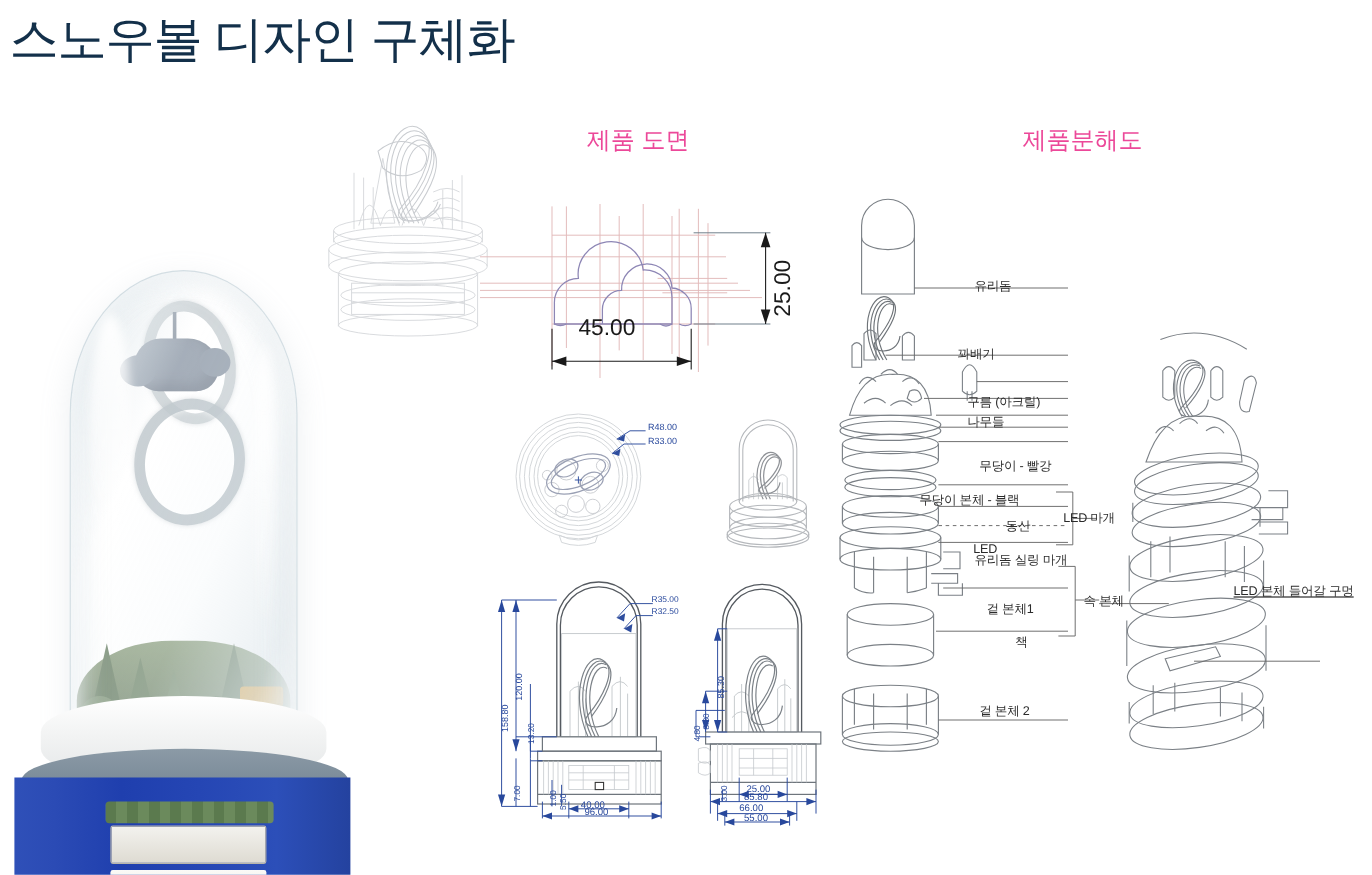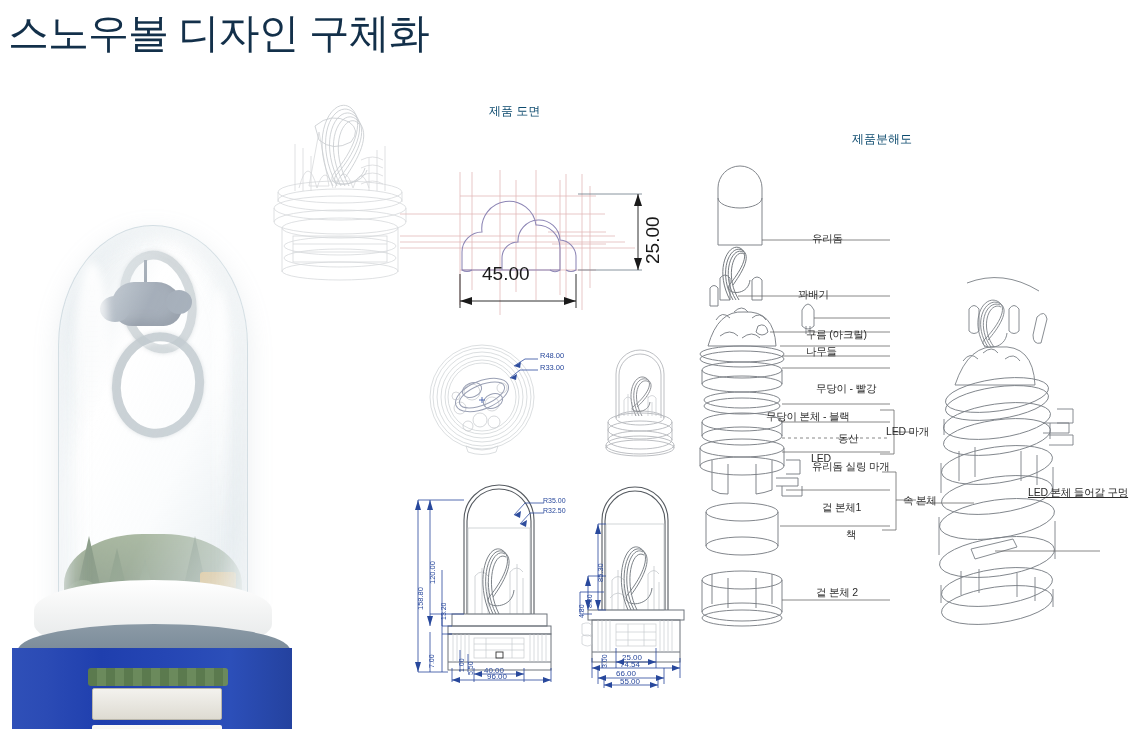--- a/index.html
+++ b/index.html
@@ -23,27 +23,27 @@
     font-size: 41px;
     font-weight: 400;
     letter-spacing: -1px;
     color: #13304a;
     white-space: nowrap;
   }
 
   
   .section-header {
     position: absolute;
-    font-size: 12px;
-    color: #0c4a6e;
+    font-size: 20px;
+    color: #ec4899;
     font-weight: 400;
     white-space: nowrap;
   }
   #header-drawing { left: 489px; top: 103px; }
-  #header-exploded { left: 852px; top: 103px; margin-top: 28px; }
+  #header-exploded { left: 852px; top: 103px; }
 
   
   #render-panel {
     position: absolute;
     left: 0px; top: 180px;
     width: 290px; height: 549px;
   }
   .render-stage { position: absolute; inset: 0; }
 
   
@@ -569,21 +569,21 @@
       <polygon points="40,206 48,203 48,209" fill="#28489c"></polygon>
       <polygon points="106,206 98,203 98,209" fill="#28489c"></polygon>
       <polygon points="46,213 54,210 54,216" fill="#28489c"></polygon>
       <polygon points="100,213 92,210 92,216" fill="#28489c"></polygon>
     </svg>
     <div class="dim blue vert" style="left:38px; top:110px; font-size:7.5px;">85.30</div>
     <div class="dim blue vert" style="left:28px; top:136px; font-size:7px;">8.80</div>
     <div class="dim blue vert" style="left:20px; top:146px; font-size:7px;">4.80</div>
     <div class="dim blue vert" style="left:43px; top:196px; font-size:7px;">3.00</div>
     <div class="dim blue" style="left:64px; top:181px; font-size:8px;">25.00</div>
-    <div class="dim blue" style="left:62px; top:188px; font-size:8px;">74.54</div>
+    <div class="dim blue" style="left:62px; top:188px; font-size:8px;">85.80</div>
     <div class="dim blue" style="left:58px; top:197px; font-size:8px;">66.00</div>
     <div class="dim blue" style="left:62px; top:205px; font-size:8px;">55.00</div>
   </div>
 
   <div class="cad" style="left:690px; top:160px;">
     <svg width="200" height="470" viewBox="0 0 200 470">
       <g fill="none" stroke="#7b8086" stroke-width="0.95">
 
         <path d="M28 85 L28 28 A22 22 0 0 1 72 28 L72 85 Z"></path>
         <path d="M28 38 A22 10 0 0 0 72 38"></path>

